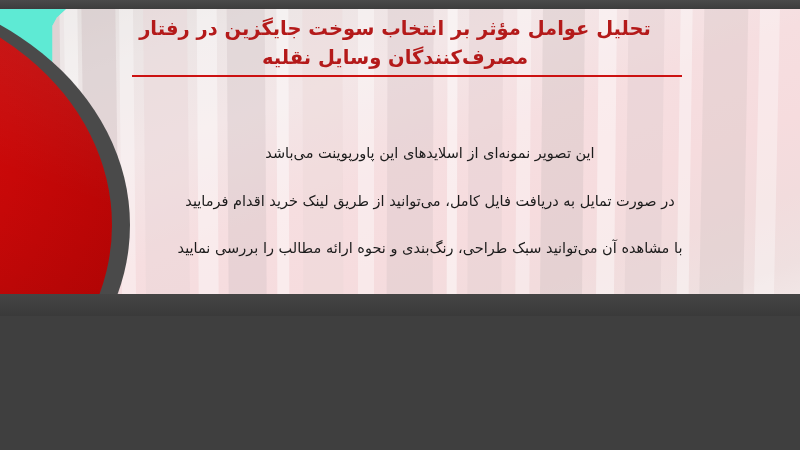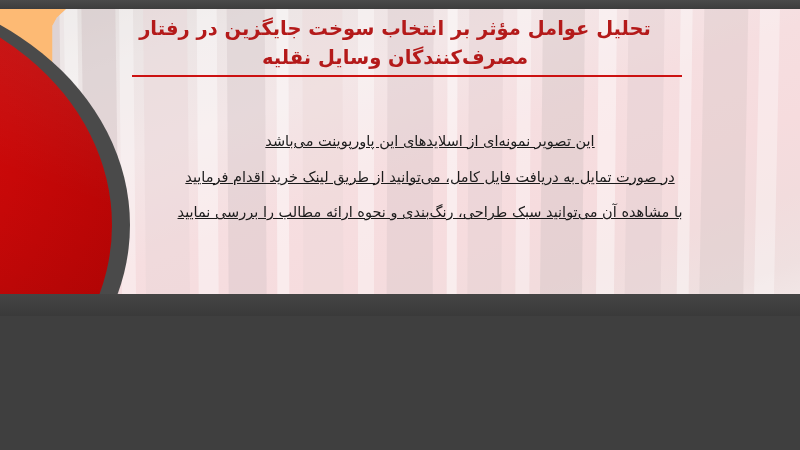--- a/index.html
+++ b/index.html
@@ -7,21 +7,21 @@
     width:800px;height:450px;overflow:hidden;
     font-family:"DejaVu Sans","Liberation Sans",sans-serif;
     background:#3f3f3f;
   }
 
   
   #slide{
     position:relative;
     width:800px;height:316px;
     overflow:hidden;
-    background:#fdba74;
+    background:#5eead4;
   }
 
   
   .band-top{
     position:absolute;left:0;top:0;width:800px;height:9px;
     background:linear-gradient(180deg,#4a4a4a 0%,#3d3d3d 100%);
     z-index:6;
   }
   .band-bottom{
     position:absolute;left:0;bottom:0;width:800px;height:22px;
@@ -120,21 +120,21 @@
     right:60px;top:122px;
     width:620px;
     z-index:7;
     direction:rtl;
     text-align:center;
     color:#1b1b1b;
     font-size:14.5px;
     line-height:2.18;
     font-weight:normal;
   }
-  .body-text p{margin:4px;text-decoration:underline;}
+  .body-text p{margin:16px;}
 </style>
 </head>
 <body>
 
 <div id="slide">
 
   <div class="band-top"></div>
 
   <div class="panel">
     <div class="streaks" id="streaks">

